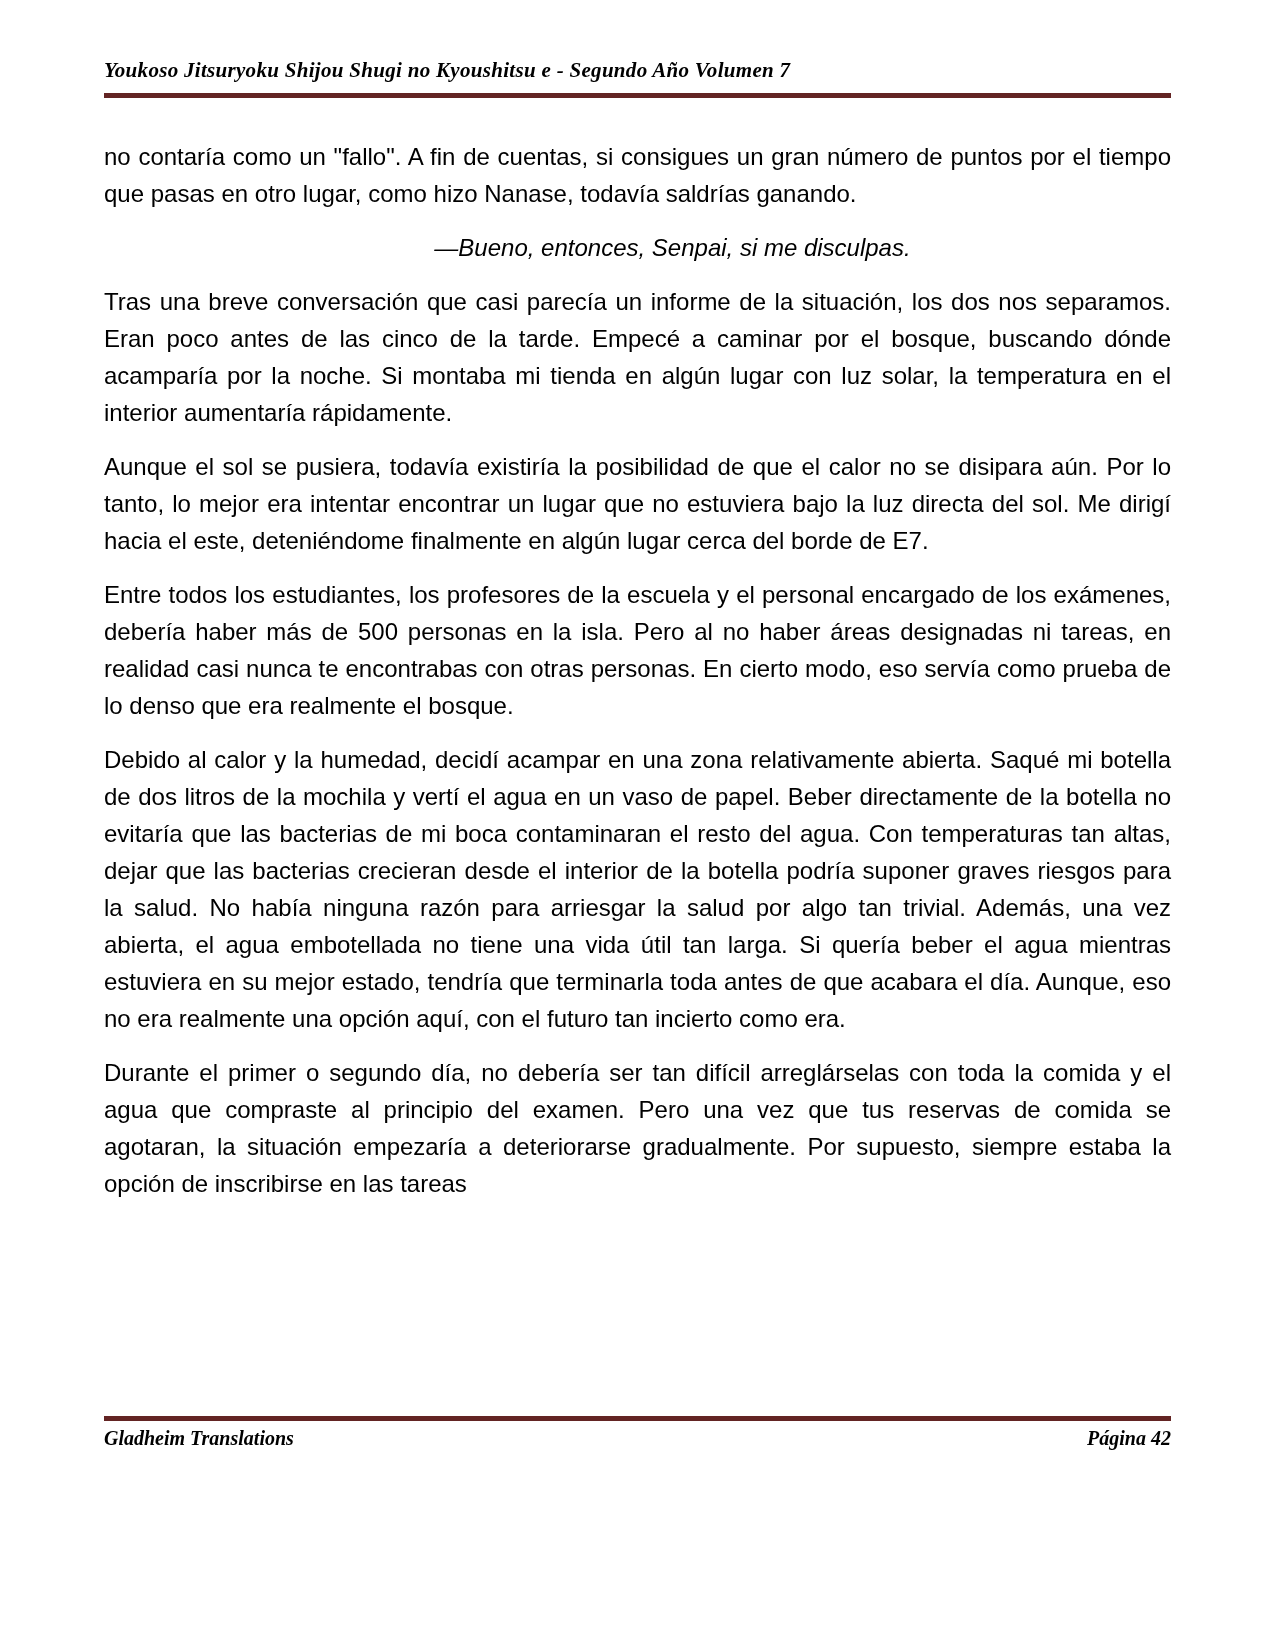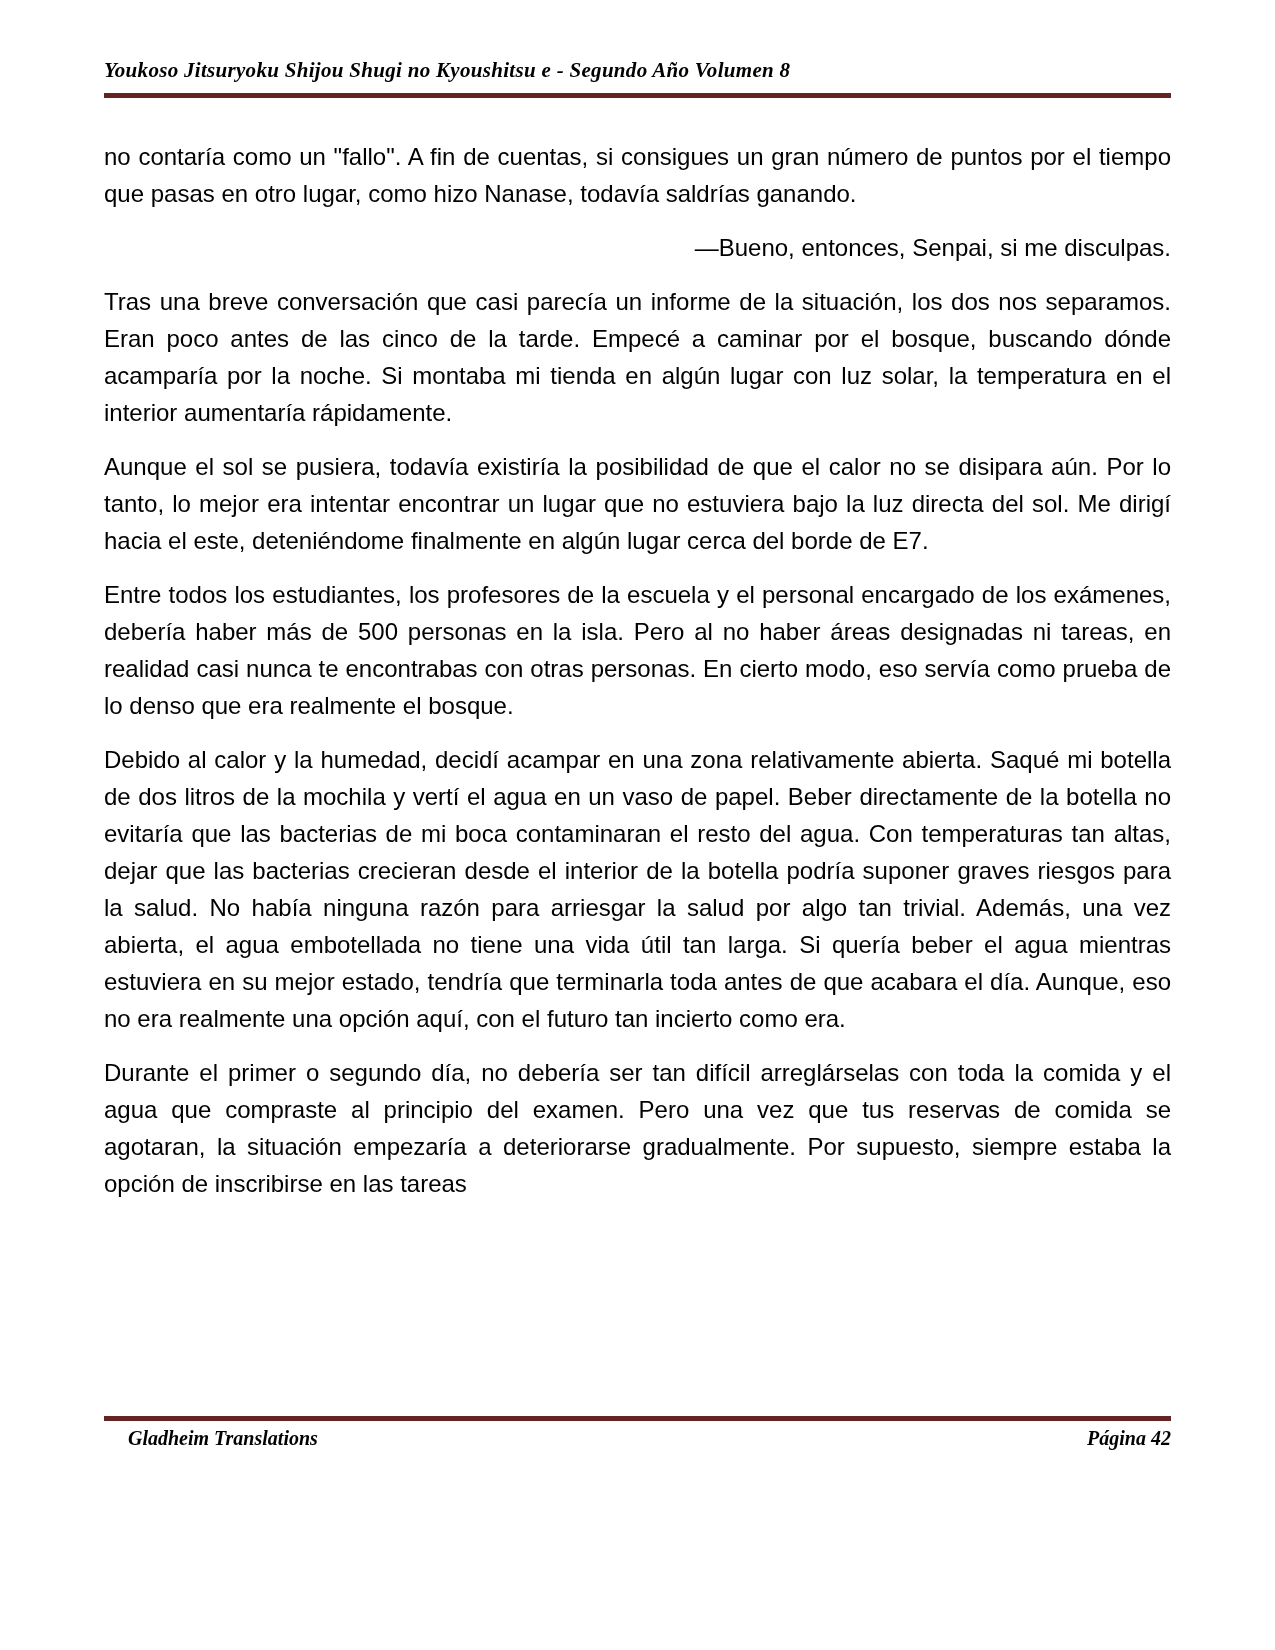--- a/index.html
+++ b/index.html
@@ -42,47 +42,47 @@
   }
   .body-text p {
     font-size: 24px;
     line-height: 37px;
     text-align: justify;
     margin-bottom: 17px;
     color: #000000;
   }
   .body-text p.dialogue {
     text-indent: 70px;
-    text-align: right;
+    text-align: center;
+    font-style: italic;
   }
   .footer {
     position: absolute;
     top: 1416px;
     left: 104px;
     right: 104px;
   }
   .footer-row {
     display: flex;
     justify-content: space-between;
     align-items: baseline;
     padding-top: 6px;
     font-family: "Liberation Serif", serif;
     font-style: italic;
     font-weight: bold;
     font-size: 20px;
-    margin-left: 24px;
   }
 </style>
 </head>
 <body>
 
 <div class="page">
 
   <div class="header">
-    <div class="header-title">Youkoso Jitsuryoku Shijou Shugi no Kyoushitsu e - Segundo Año Volumen 8</div>
+    <div class="header-title">Youkoso Jitsuryoku Shijou Shugi no Kyoushitsu e - Segundo Año Volumen 7</div>
     <div class="double-rule"></div>
   </div>
 
   <div class="body-text">
     <p>no contaría como un "fallo". A fin de cuentas, si consigues un gran número de puntos por el tiempo que pasas en otro lugar, como hizo Nanase, todavía saldrías ganando.</p>
     <p class="dialogue">—Bueno, entonces, Senpai, si me disculpas.</p>
     <p>Tras una breve conversación que casi parecía un informe de la situación, los dos nos separamos. Eran poco antes de las cinco de la tarde. Empecé a caminar por el bosque, buscando dónde acamparía por la noche. Si montaba mi tienda en algún lugar con luz solar, la temperatura en el interior aumentaría rápidamente.</p>
     <p>Aunque el sol se pusiera, todavía existiría la posibilidad de que el calor no se disipara aún. Por lo tanto, lo mejor era intentar encontrar un lugar que no estuviera bajo la luz directa del sol. Me dirigí hacia el este, deteniéndome finalmente en algún lugar cerca del borde de E7.</p>
     <p>Entre todos los estudiantes, los profesores de la escuela y el personal encargado de los exámenes, debería haber más de 500 personas en la isla. Pero al no haber áreas designadas ni tareas, en realidad casi nunca te encontrabas con otras personas. En cierto modo, eso servía como prueba de lo denso que era realmente el bosque.</p>
     <p>Debido al calor y la humedad, decidí acampar en una zona relativamente abierta. Saqué mi botella de dos litros de la mochila y vertí el agua en un vaso de papel. Beber directamente de la botella no evitaría que las bacterias de mi boca contaminaran el resto del agua. Con temperaturas tan altas, dejar que las bacterias crecieran desde el interior de la botella podría suponer graves riesgos para la salud. No había ninguna razón para arriesgar la salud por algo tan trivial. Además, una vez abierta, el agua embotellada no tiene una vida útil tan larga. Si quería beber el agua mientras estuviera en su mejor estado, tendría que terminarla toda antes de que acabara el día. Aunque, eso no era realmente una opción aquí, con el futuro tan incierto como era.</p>

